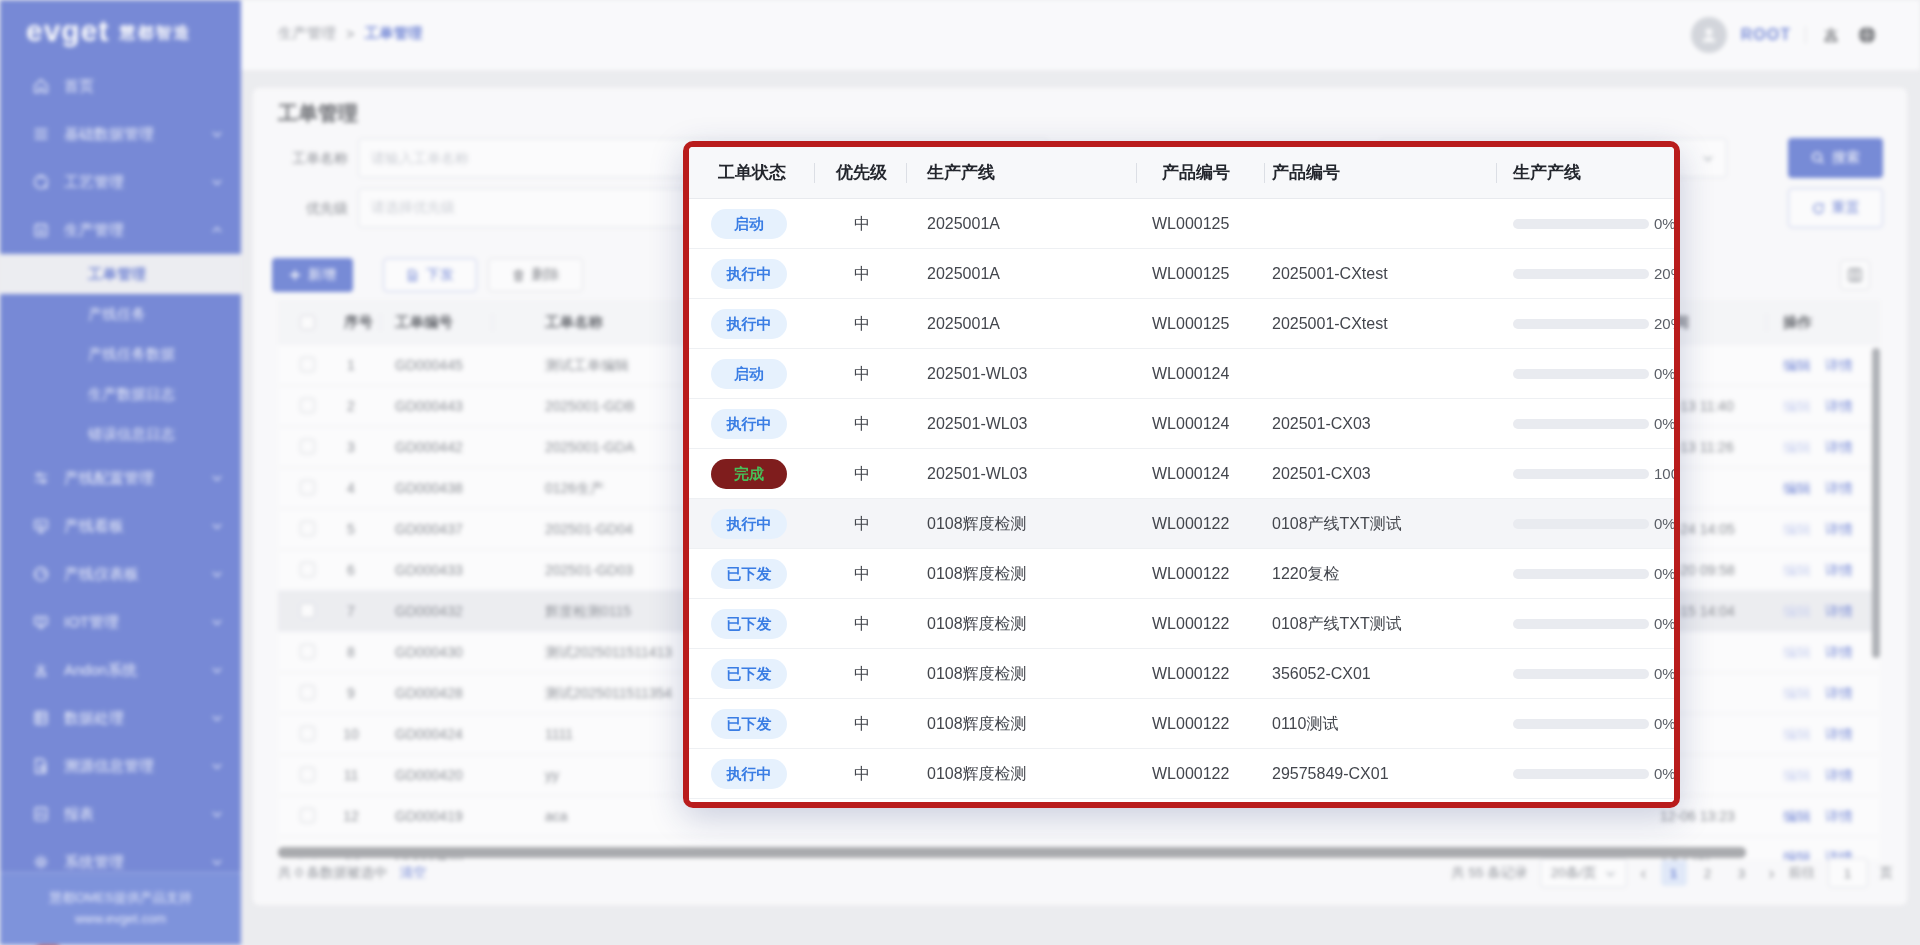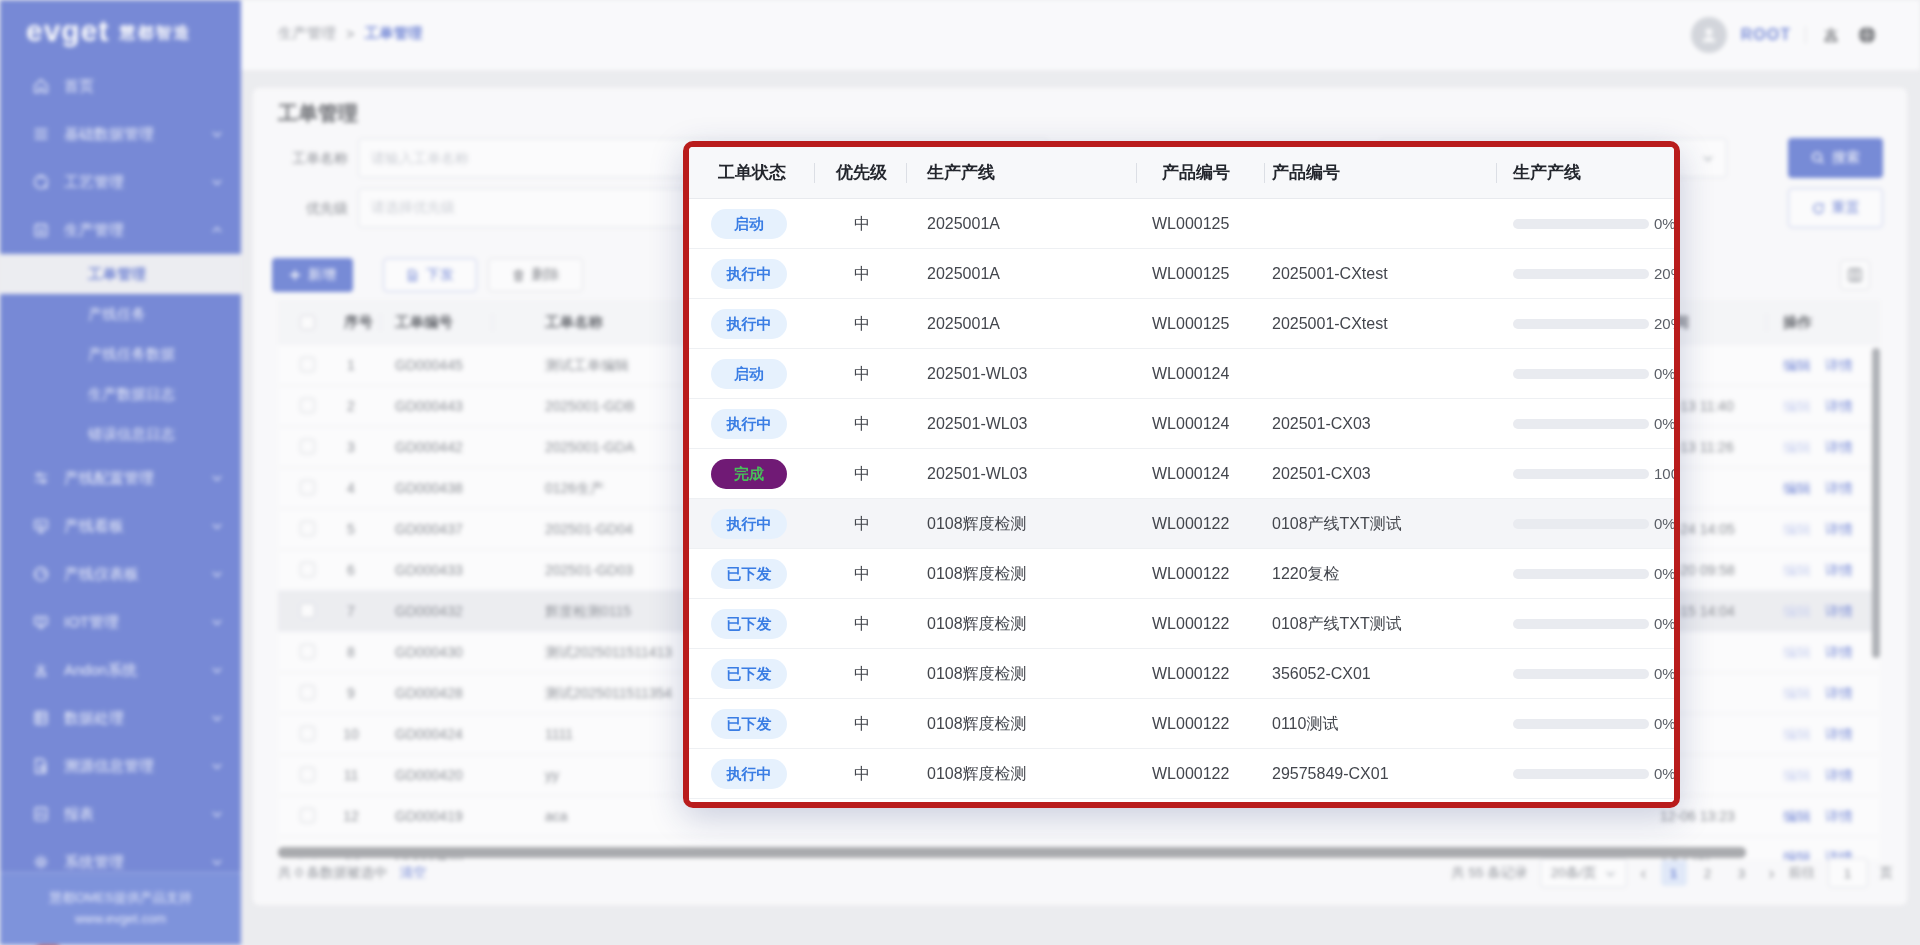--- a/index.html
+++ b/index.html
@@ -78,21 +78,21 @@
   
   .fpanel { position:absolute; left:683px; top:141px; width:997px; height:667px; background:#fff; border:6px solid #b91c1c; border-radius:10px; overflow:hidden; box-shadow:0 10px 34px rgba(30,50,120,.22); }
   .fp-head { position:relative; height:52px; background:#f7f8fa; border-bottom:1px solid #e8eaee; }
   .fp-head .h { position:absolute; top:0; line-height:52px; font-size:17px; font-weight:bold; color:#23262d; white-space:nowrap; }
   .fp-sep { position:absolute; top:16px; width:1px; height:20px; background:#dcdfe5; }
   .fp-row { position:relative; height:50px; border-bottom:1px solid #eef0f3; background:#fff; }
   .fp-row.hl { background:#f4f5f8; }
   .fp-row .v { position:absolute; top:0; line-height:50px; font-size:16px; color:#43464d; white-space:nowrap; }
   .pill { position:absolute; left:22px; top:10px; width:76px; height:30px; border-radius:15px; display:flex; align-items:center; justify-content:center; font-size:15px; font-weight:bold; }
   .pill.blue { background:#e6f1fd; color:#3a7de4; }
-  .pill.green { background:#701a75; color:#47c159; }
+  .pill.green { background:#7f1d1d; color:#47c159; }
   .pbar { position:absolute; left:824px; top:20px; width:136px; height:10px; border-radius:5px; background:#e9ebf0; overflow:hidden; }
   .pbar .fill { height:10px; border-radius:5px; background:#43c24f; }
   .ppct { position:absolute; left:965px; top:0; line-height:50px; font-size:15px; color:#5a5e66; white-space:nowrap; }
   svg { display:block; }
 </style>
 </head>
 <body>
 
 <div class="stage">
 

